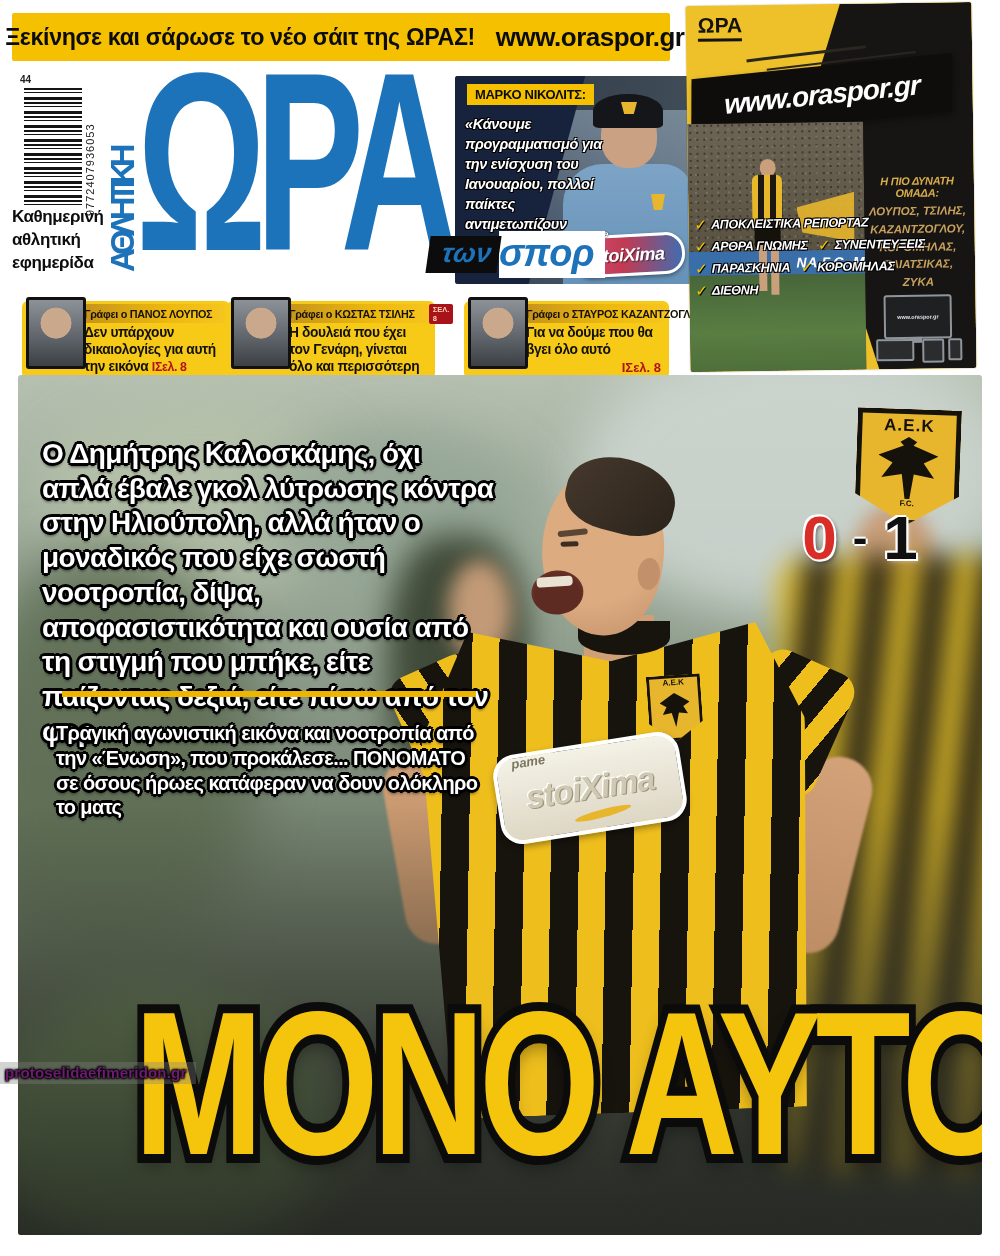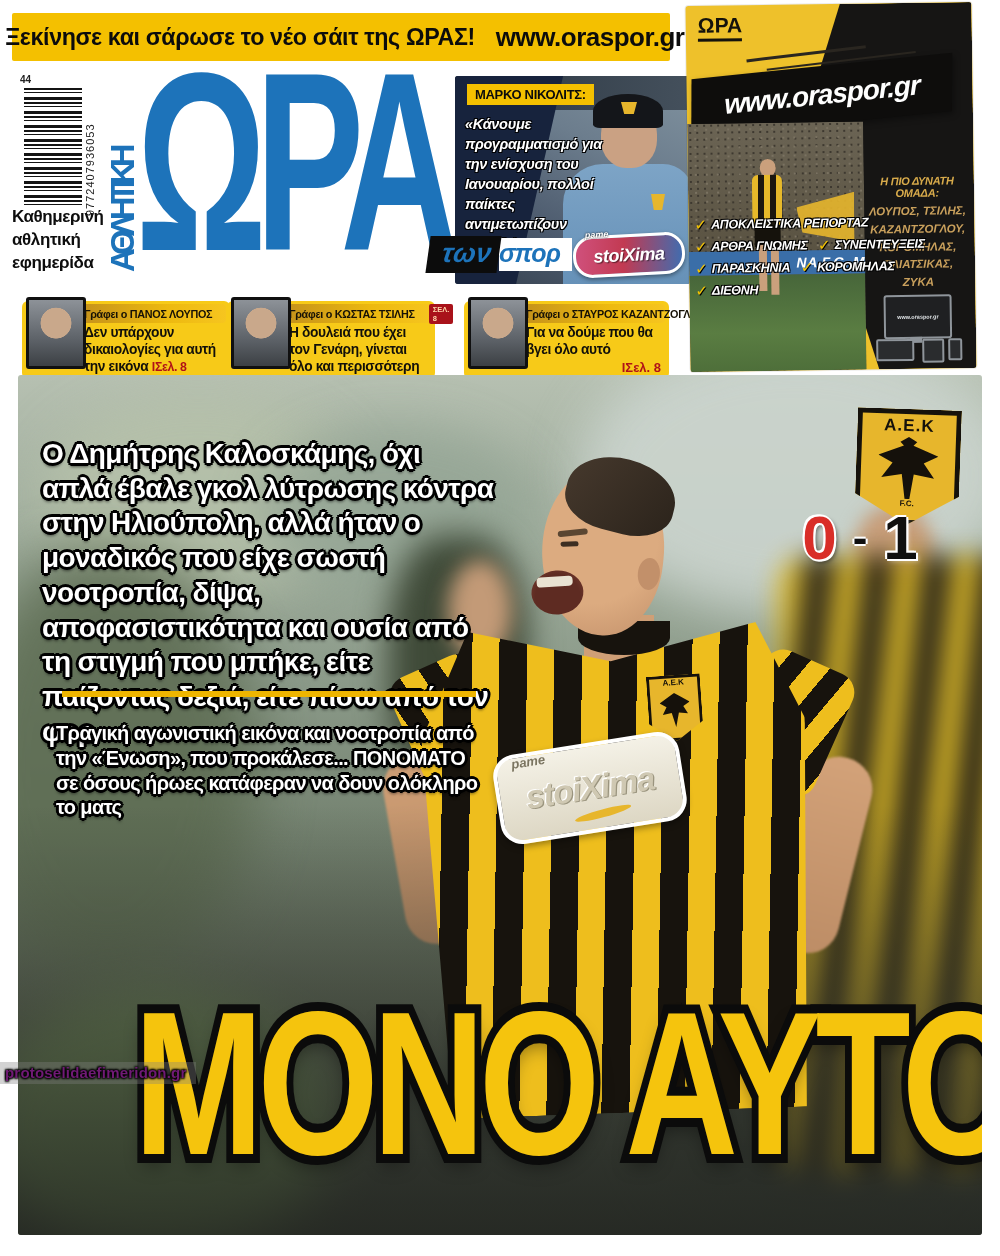--- a/index.html
+++ b/index.html
@@ -18,25 +18,25 @@
       background:repeating-linear-gradient(180deg,#141414 0 2px,#fff 2px 4px,#141414 4px 5px,#fff 5px 9px,#141414 9px 12px,#fff 12px 14px);}
   .barcode-num{position:absolute;left:84px;top:86px;height:130px;writing-mode:vertical-rl;transform:rotate(180deg);
       font-size:11px;letter-spacing:1px;color:#222;}
   .tagline{position:absolute;left:12px;top:206px;width:110px;font-size:17px;line-height:1.35;font-weight:800;color:#0d0d0d;letter-spacing:-0.4px;}
   .vertical-title{position:absolute;left:104px;top:70px;height:202px;writing-mode:vertical-rl;transform:rotate(180deg);
       font-size:33px;font-weight:800;color:#1d73ba;letter-spacing:-6px;}
   .big-title{position:absolute;left:136px;top:34px;font-size:255px;line-height:1;font-weight:800;color:#1d73ba;
       letter-spacing:-18px;transform:scale(0.64,1.0);transform-origin:0 0;white-space:nowrap;}
   .subtitle-wrap{position:absolute;left:428px;top:234px;height:40px;display:flex;align-items:center;z-index:6;}
   .sub-pre{background:#0c0c0c;color:#1d73ba;font-style:italic;font-weight:800;font-size:27px;padding:2px 8px 4px 14px;transform:skewX(-8deg);}
-  .sub-main{background:#fff;color:#1d73ba;font-style:italic;font-weight:800;font-size:25px;padding:1px 12px 3px 0;letter-spacing:-1px;}
+  .sub-main{background:#fff;color:#1d73ba;font-style:italic;font-weight:800;font-size:38px;padding:1px 12px 3px 0;letter-spacing:-1px;}
 
   
   .coach-box{position:absolute;left:455px;top:76px;width:235px;height:208px;overflow:hidden;border-radius:3px;
-      background:linear-gradient(205deg,#8193a0 0%,#6c7d8d 35%,#4c5a6d 70%,#37424f 100%);}
+      background:linear-gradient(205deg,#8193a0 0%,#6c7d8d 35%,#4c5a6d 70%,#37424f 100%);padding-left:48px;}
   .coach-stand{position:absolute;left:0;top:0;width:100%;height:34px;background:linear-gradient(90deg,#2c3742,#44505c);}
   .coach-wedge{position:absolute;left:0;top:0;width:100%;height:100%;background:#17233d;
       clip-path:polygon(0 0,46% 0,26% 100%,0 100%);}
   .coach-body{position:absolute;left:108px;top:88px;width:130px;height:120px;border-radius:40px 30px 0 0;
       background:linear-gradient(180deg,#7da4c6,#6691b8);}
   .coach-head{position:absolute;left:146px;top:30px;width:56px;height:62px;border-radius:45%;background:#caa183;}
   .coach-cap{position:absolute;left:138px;top:18px;width:70px;height:34px;border-radius:50% 50% 10% 10%;background:#14161a;}
   .coach-cap-logo{position:absolute;left:166px;top:26px;width:16px;height:12px;background:#e7b62c;clip-path:polygon(0 0,100% 0,80% 100%,20% 100%);}
   .coach-crest{position:absolute;left:196px;top:118px;width:14px;height:16px;background:#e7b62c;clip-path:polygon(0 0,100% 0,80% 100%,20% 100%);}
   .coach-label{position:absolute;left:12px;top:8px;background:#f4c000;color:#0c0c0c;font-weight:800;font-size:13px;

